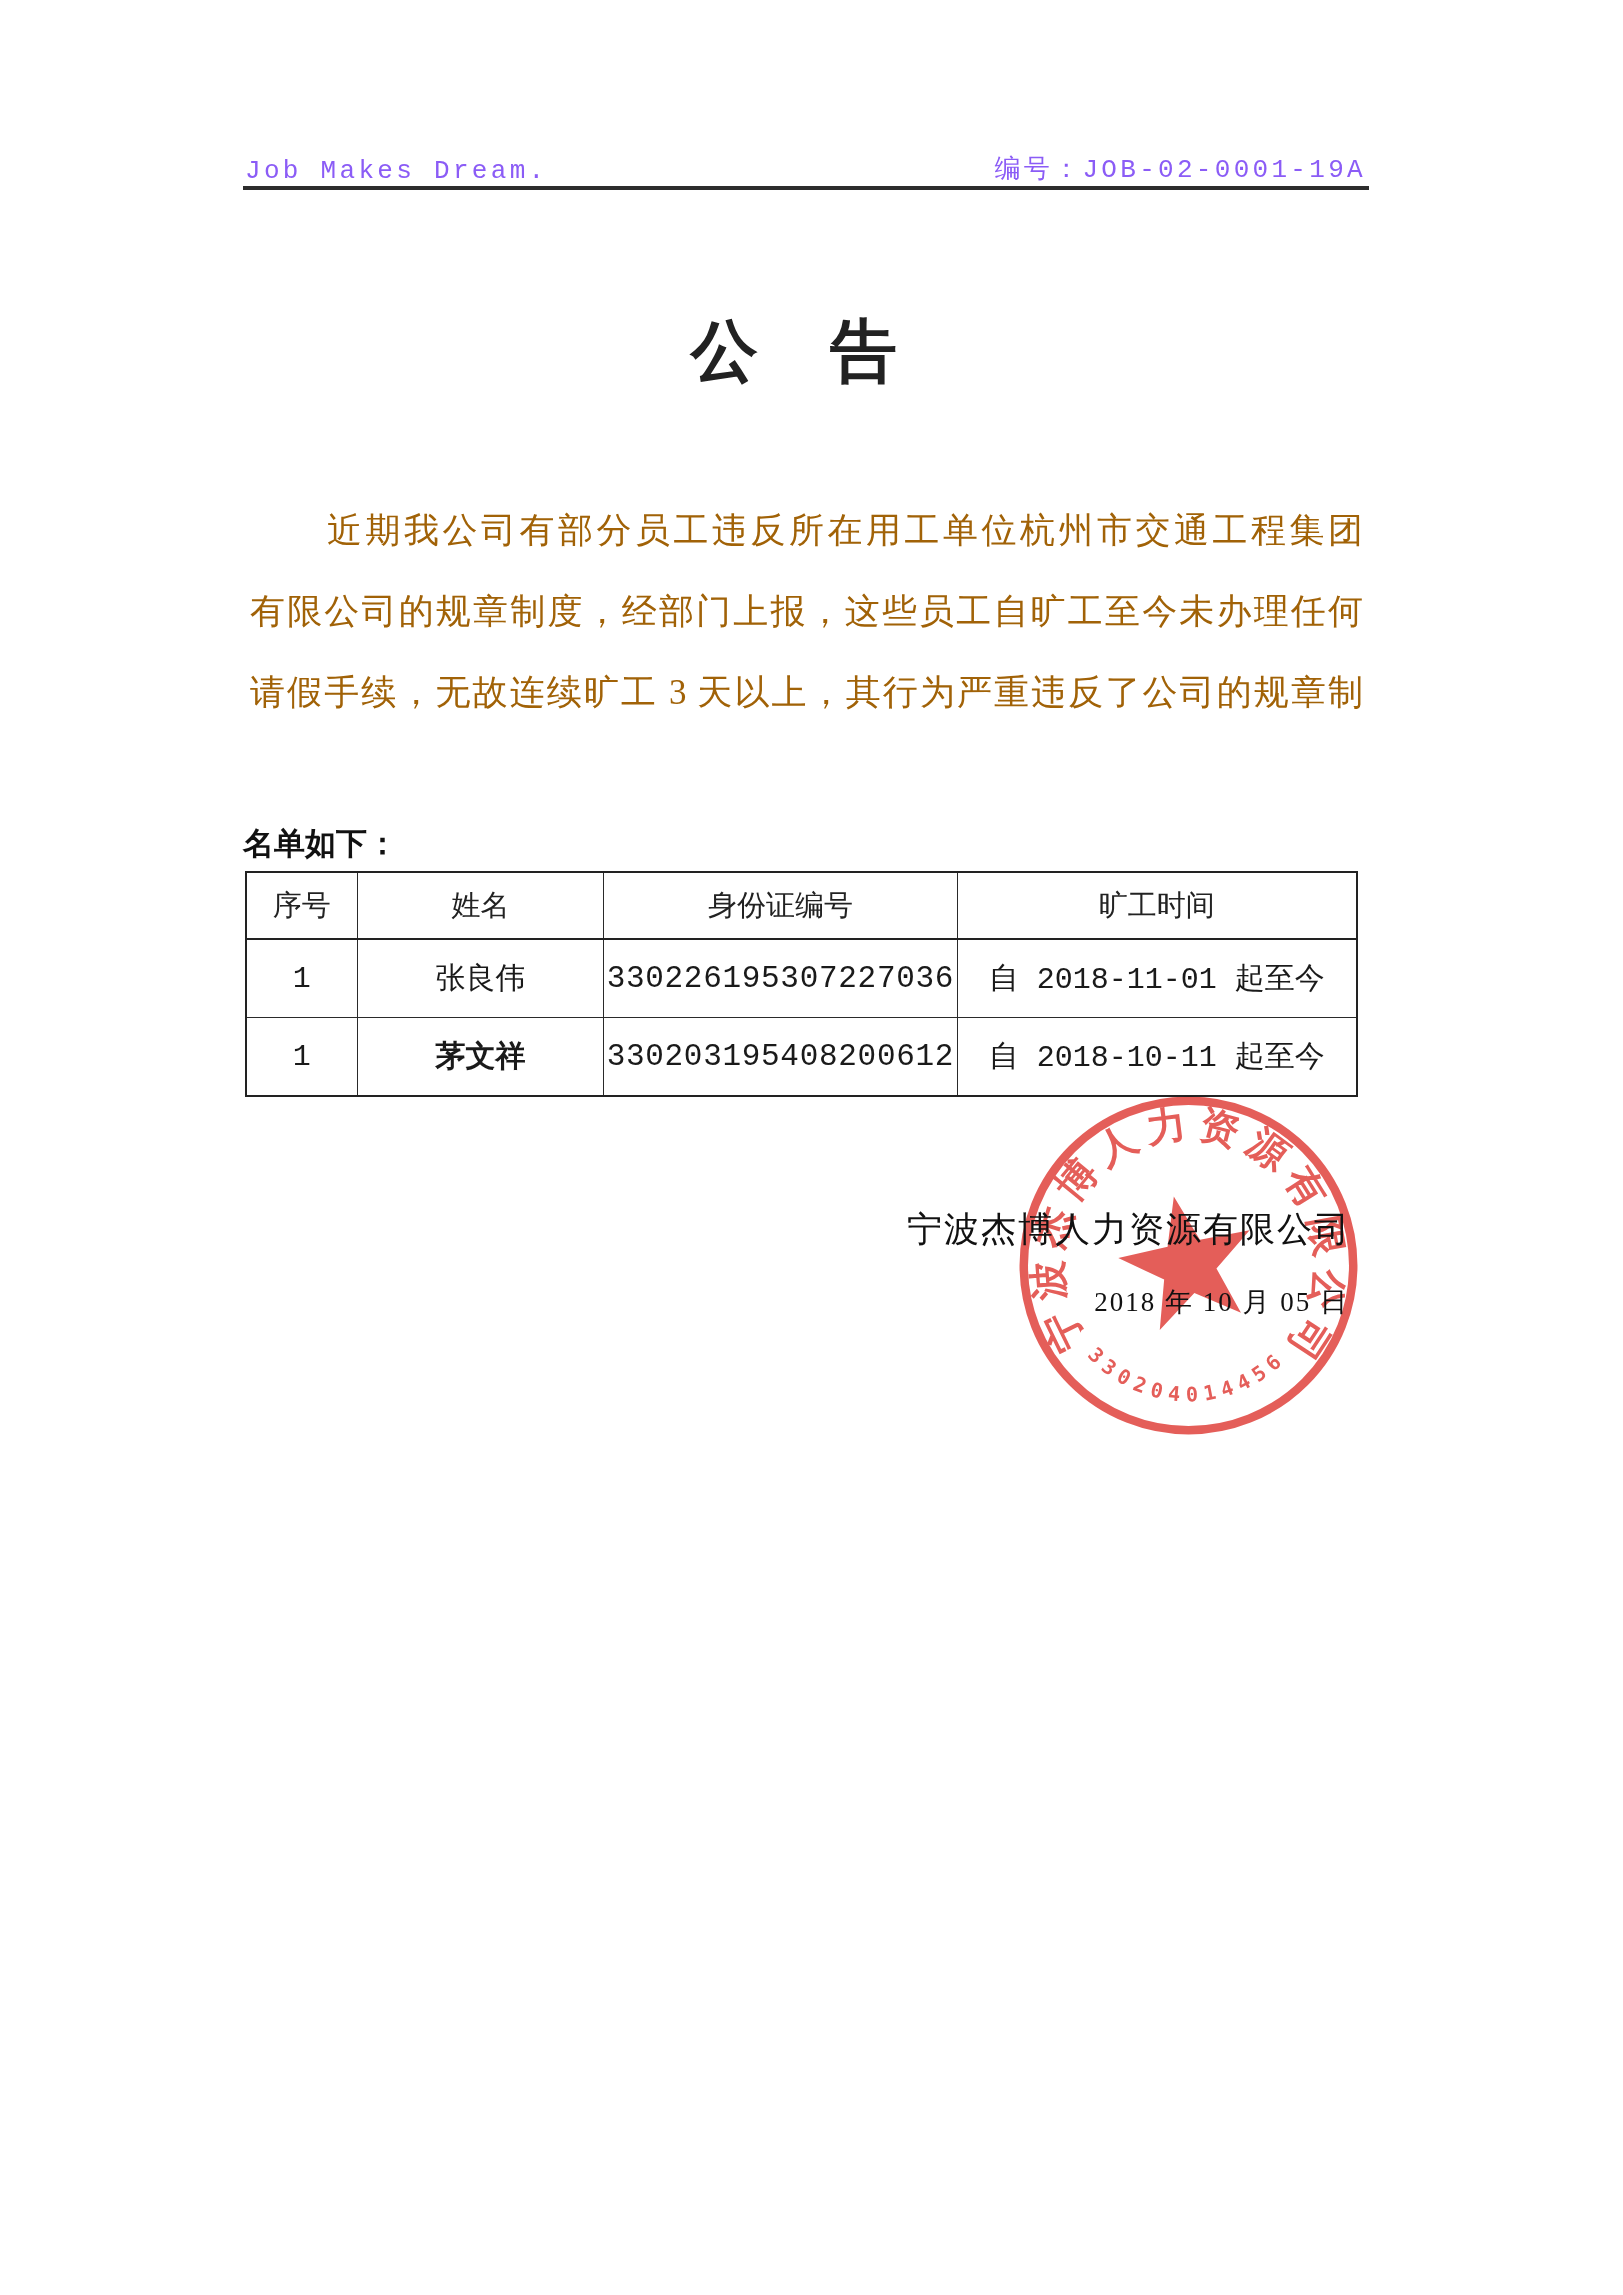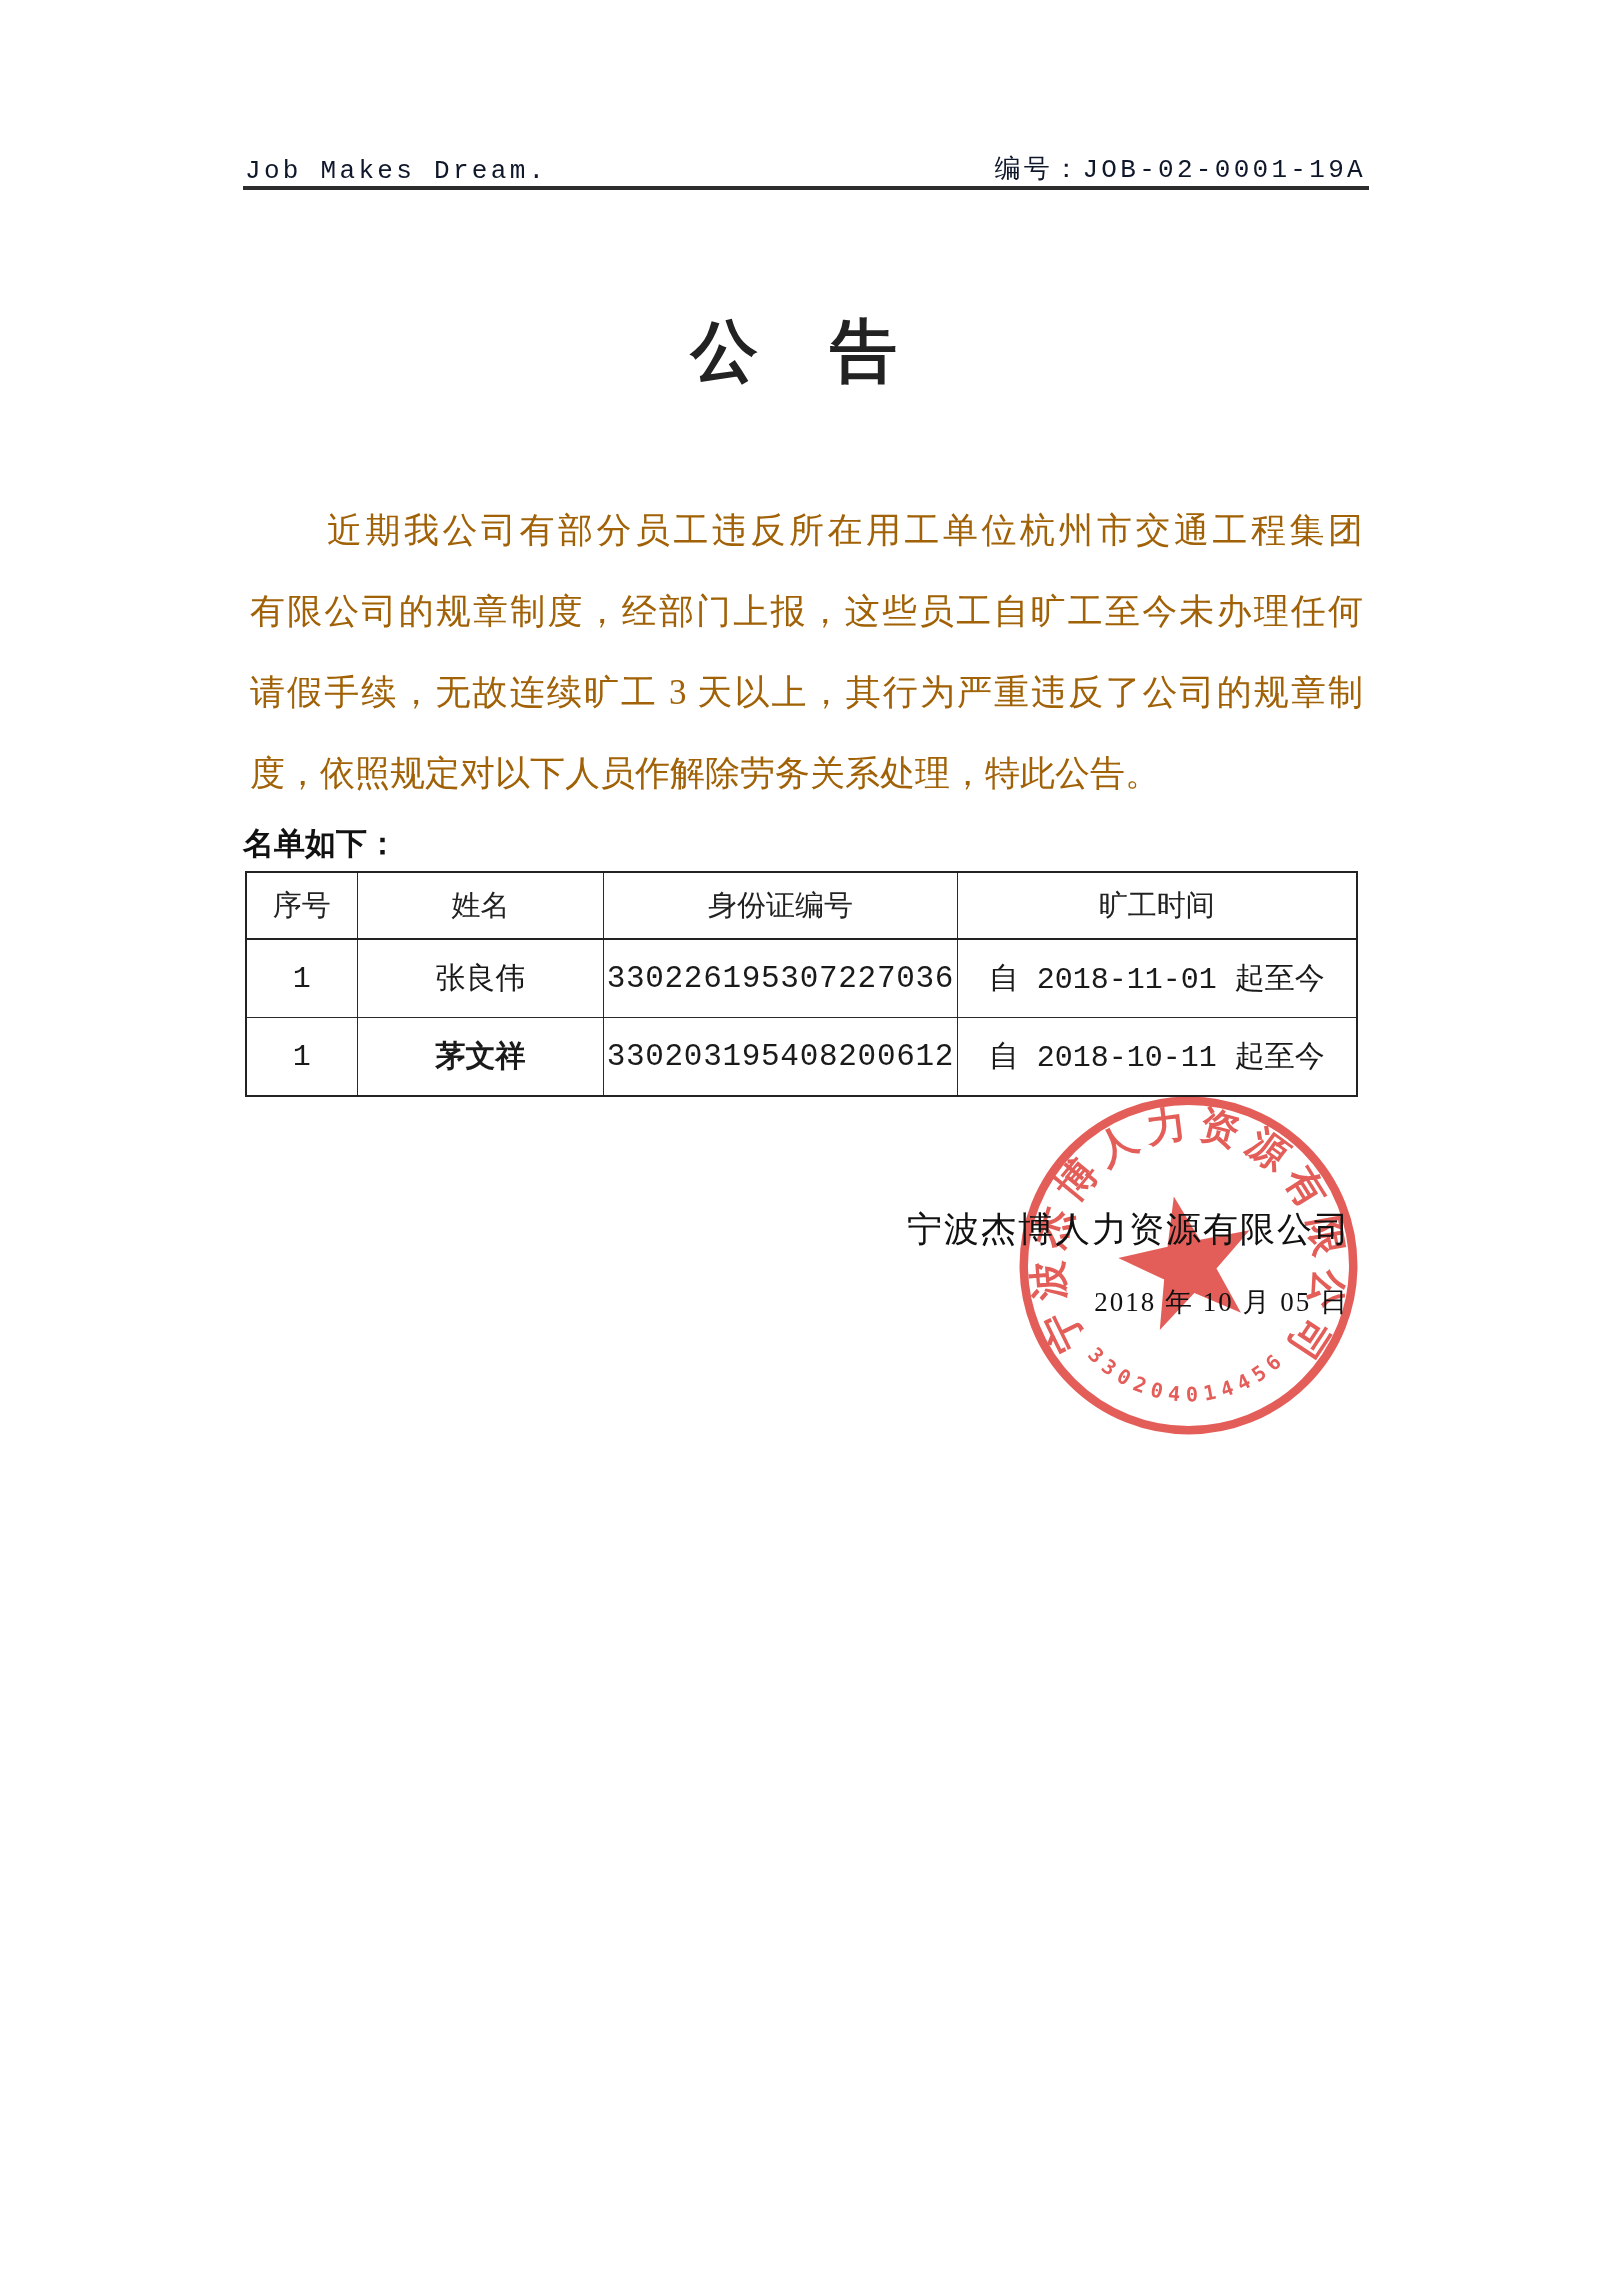--- a/index.html
+++ b/index.html
@@ -9,21 +9,21 @@
     background:#ffffff;
     overflow:hidden;
     font-family:"Liberation Serif","DejaVu Serif",serif;
     color:#1c1c1c;
   }
   
   .header-row{
     position:absolute;left:245px;top:151px;width:1121px;
     display:flex;justify-content:space-between;align-items:flex-end;
     font-family:"Liberation Mono","DejaVu Sans Mono",monospace;
-    font-size:26px;color:#0f172a;letter-spacing:3.3px;white-space:nowrap;
+    font-size:26px;color:#8b5cf6;letter-spacing:3.3px;white-space:nowrap;
   }
   .rule{
     position:absolute;left:243px;top:186px;width:1126px;height:3.9px;
     background:#2d2d2d;
   }
   
   .title{
     position:absolute;left:0;top:306px;width:1597px;
     text-align:center;font-size:67px;font-weight:700;
     letter-spacing:9.2px;word-spacing:37px;color:#222;
@@ -96,21 +96,20 @@
     <span>编号：JOB-02-0001-19A</span>
   </div>
   <div class="rule"></div>
 
   <div class="title">公 告</div>
 
   <div class="body-text">
     <div class="body-line">　　近期我公司有部分员工违反所在用工单位杭州市交通工程集团</div>
     <div class="body-line">有限公司的规章制度，经部门上报，这些员工自旷工至今未办理任何</div>
     <div class="body-line">请假手续，无故连续旷工 3 天以上，其行为严重违反了公司的规章制</div>
-    <div class="body-line last">度，依照规定对以下人员作解除劳务关系处理，特此公告。</div>
   </div>
 
   <div class="list-label">名单如下：</div>
 
   <table class="roster">
     <colgroup>
       <col style="width:10%">
       <col style="width:22.2%">
       <col style="width:31.8%">
       <col style="width:36%">

